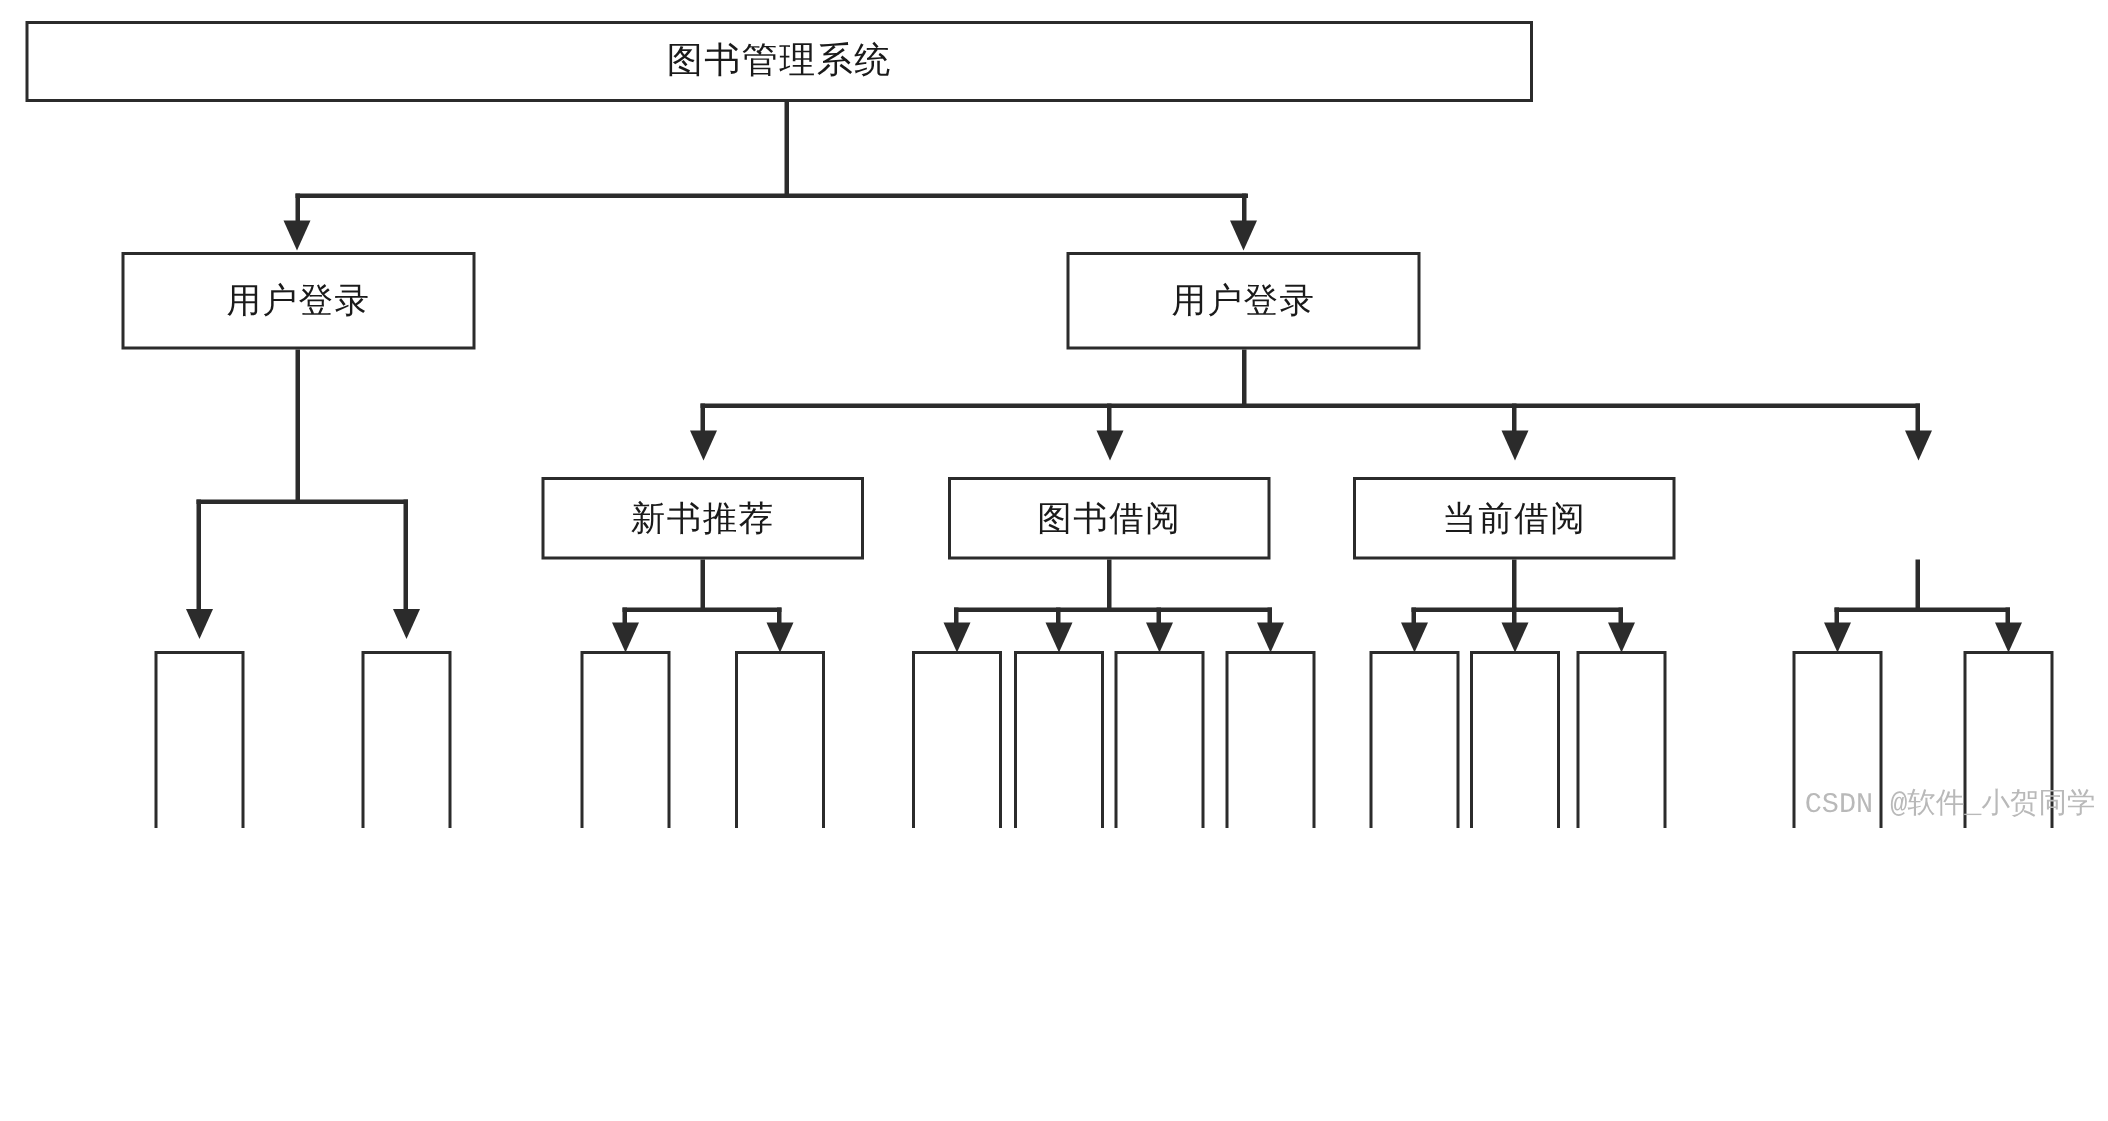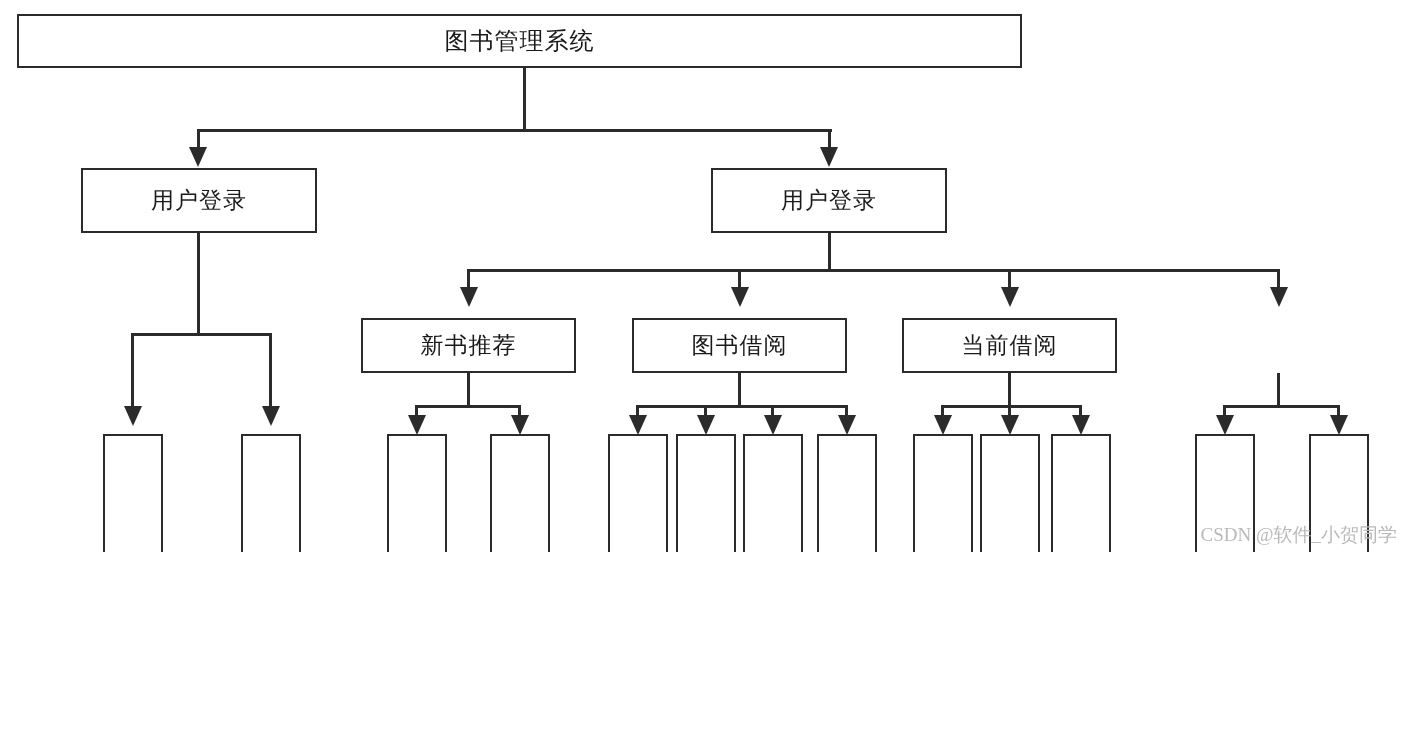--- a/index.html
+++ b/index.html
@@ -65,21 +65,21 @@
     border-right: 9px solid transparent;
     border-top: 20px solid #2b2b2b;
   }
   
   #watermark {
     position: absolute;
     right: 8px;
     bottom: 4px;
     font-size: 19px;
     color: #b9b9b9;
-    font-family: Liberation Serif, serif;
+    font-family: Liberation Mono, monospace;
     white-space: nowrap;
     user-select: none;
   }
 </style>
 </head>
 <body>
 
 <div id="canvas">
 
   <div class="node horiz root" style="left:17px; top:14px; width:1005px; height:54px;">

